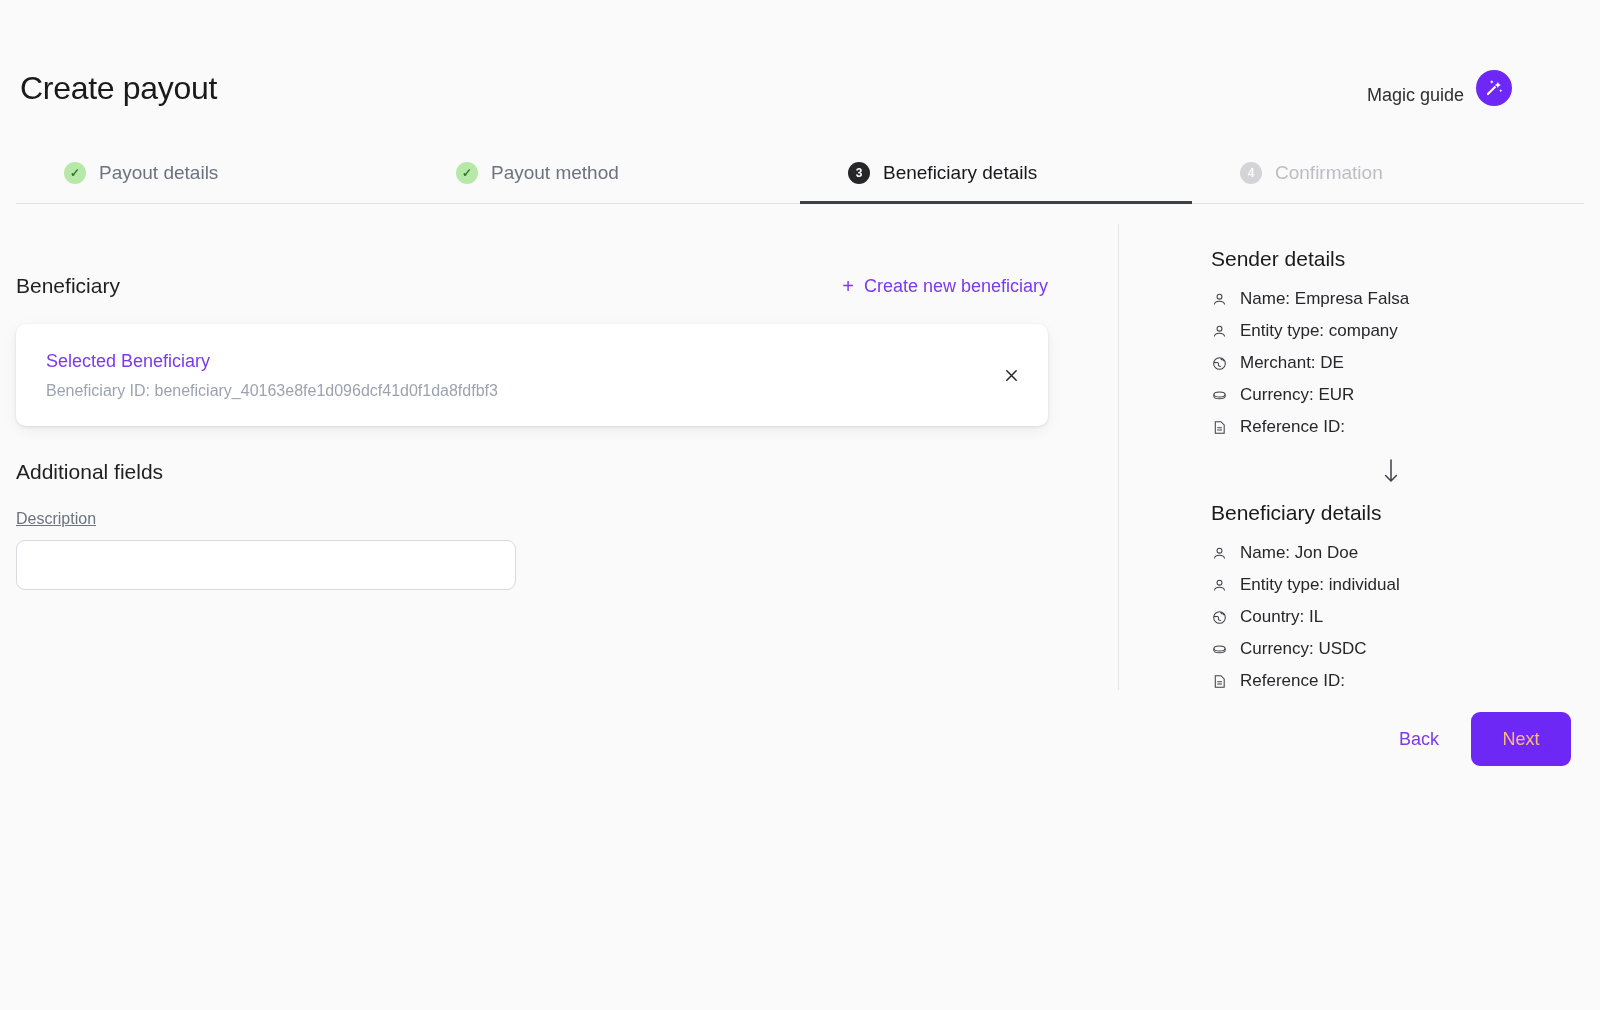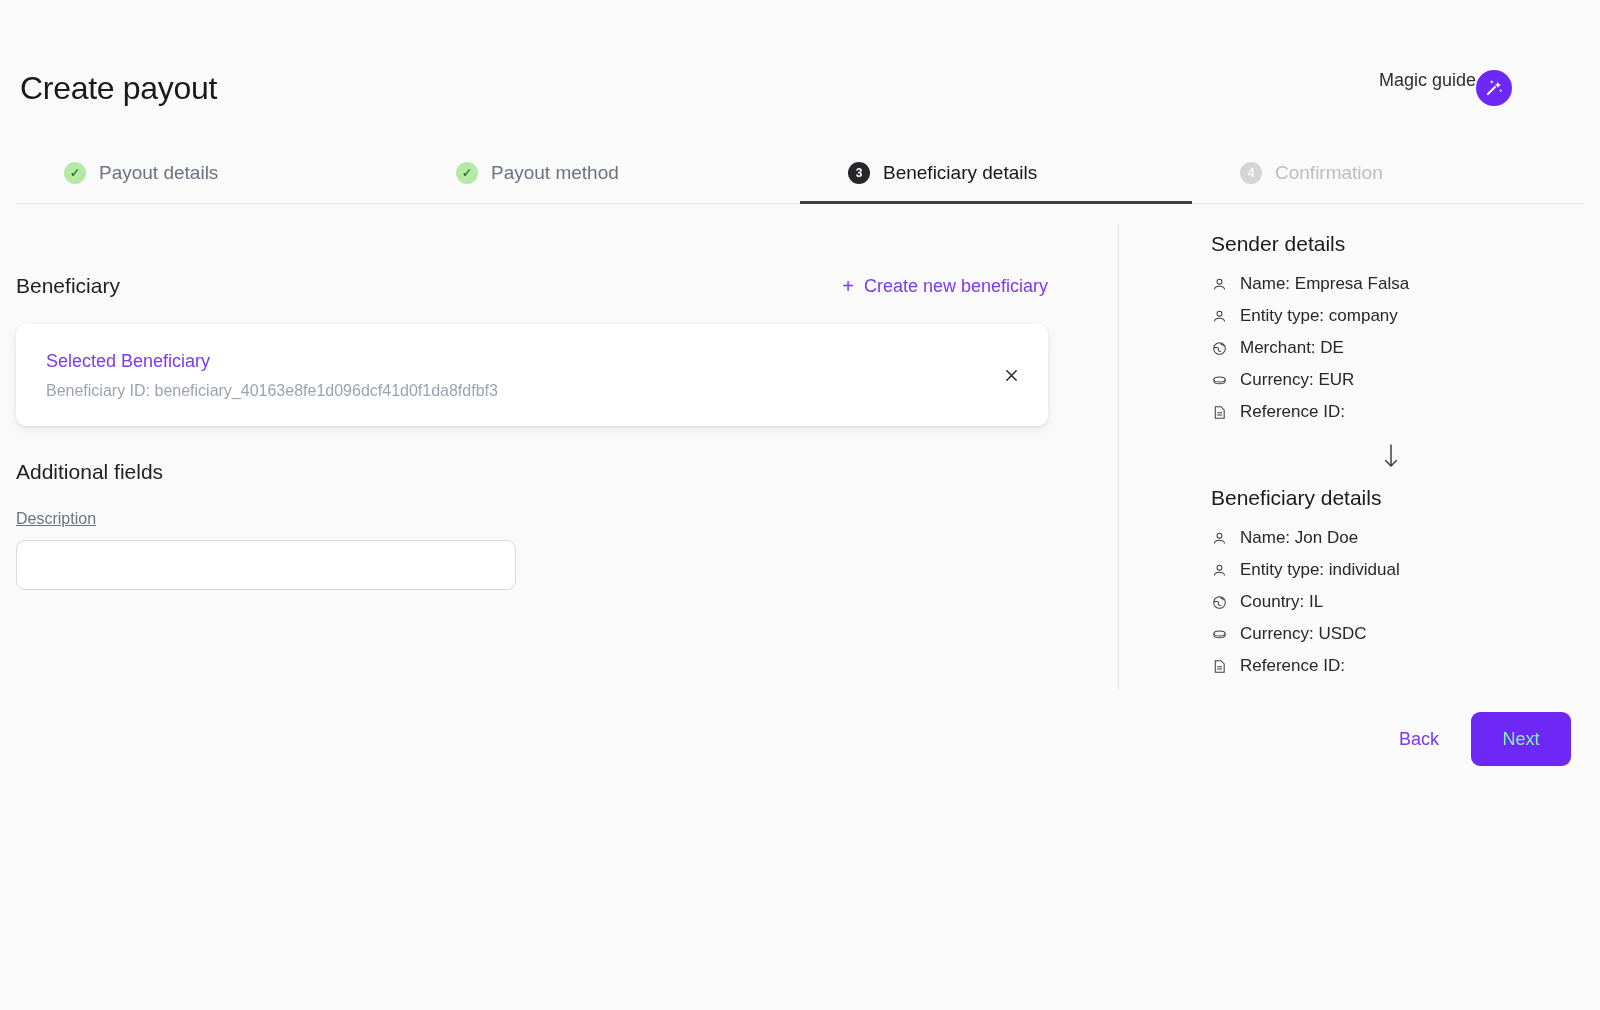--- a/index.html
+++ b/index.html
@@ -35,21 +35,22 @@
   .page-title {
     font-size: 32px;
     font-weight: 400;
     color: #1A1A1A;
     letter-spacing: -0.3px;
     line-height: 1;
   }
 
   .magic-guide {
     display: flex;
-    align-items: flex-start;
+    align-items: flex-end;
+    gap: 12px;
     cursor: pointer;
     padding-right: 72px;
   }
 
   .magic-guide-label {
     font-size: 18px;
     color: #2F2F2F;
     font-weight: 400;
   }
 
@@ -261,21 +262,21 @@
     font-family: "Liberation Sans", sans-serif;
     outline: none;
   }
 
   .field-input::placeholder { color: #B6B6BE; }
 
   
   .right-col {
     position: absolute;
     left: 1211px;
-    top: 8px;
+    top: 23px;
     width: 360px;
   }
 
   .detail-heading {
     font-size: 21px;
     color: #1A1A1A;
     margin-bottom: 12px;
     font-weight: 400;
   }
 
@@ -330,21 +331,21 @@
     color: #7C3AED;
     font-size: 18px;
     font-family: "Liberation Sans", sans-serif;
     cursor: pointer;
     padding: 10px 6px;
   }
 
   .btn-next {
     background: #6D28F5;
     border: none;
-    color: #86efac;
+    color: #fdba74;
     font-size: 18px;
     font-family: "Liberation Sans", sans-serif;
     border-radius: 9px;
     width: 100px;
     height: 54px;
     cursor: pointer;
     text-align: center;
   }
 </style>
 </head>

